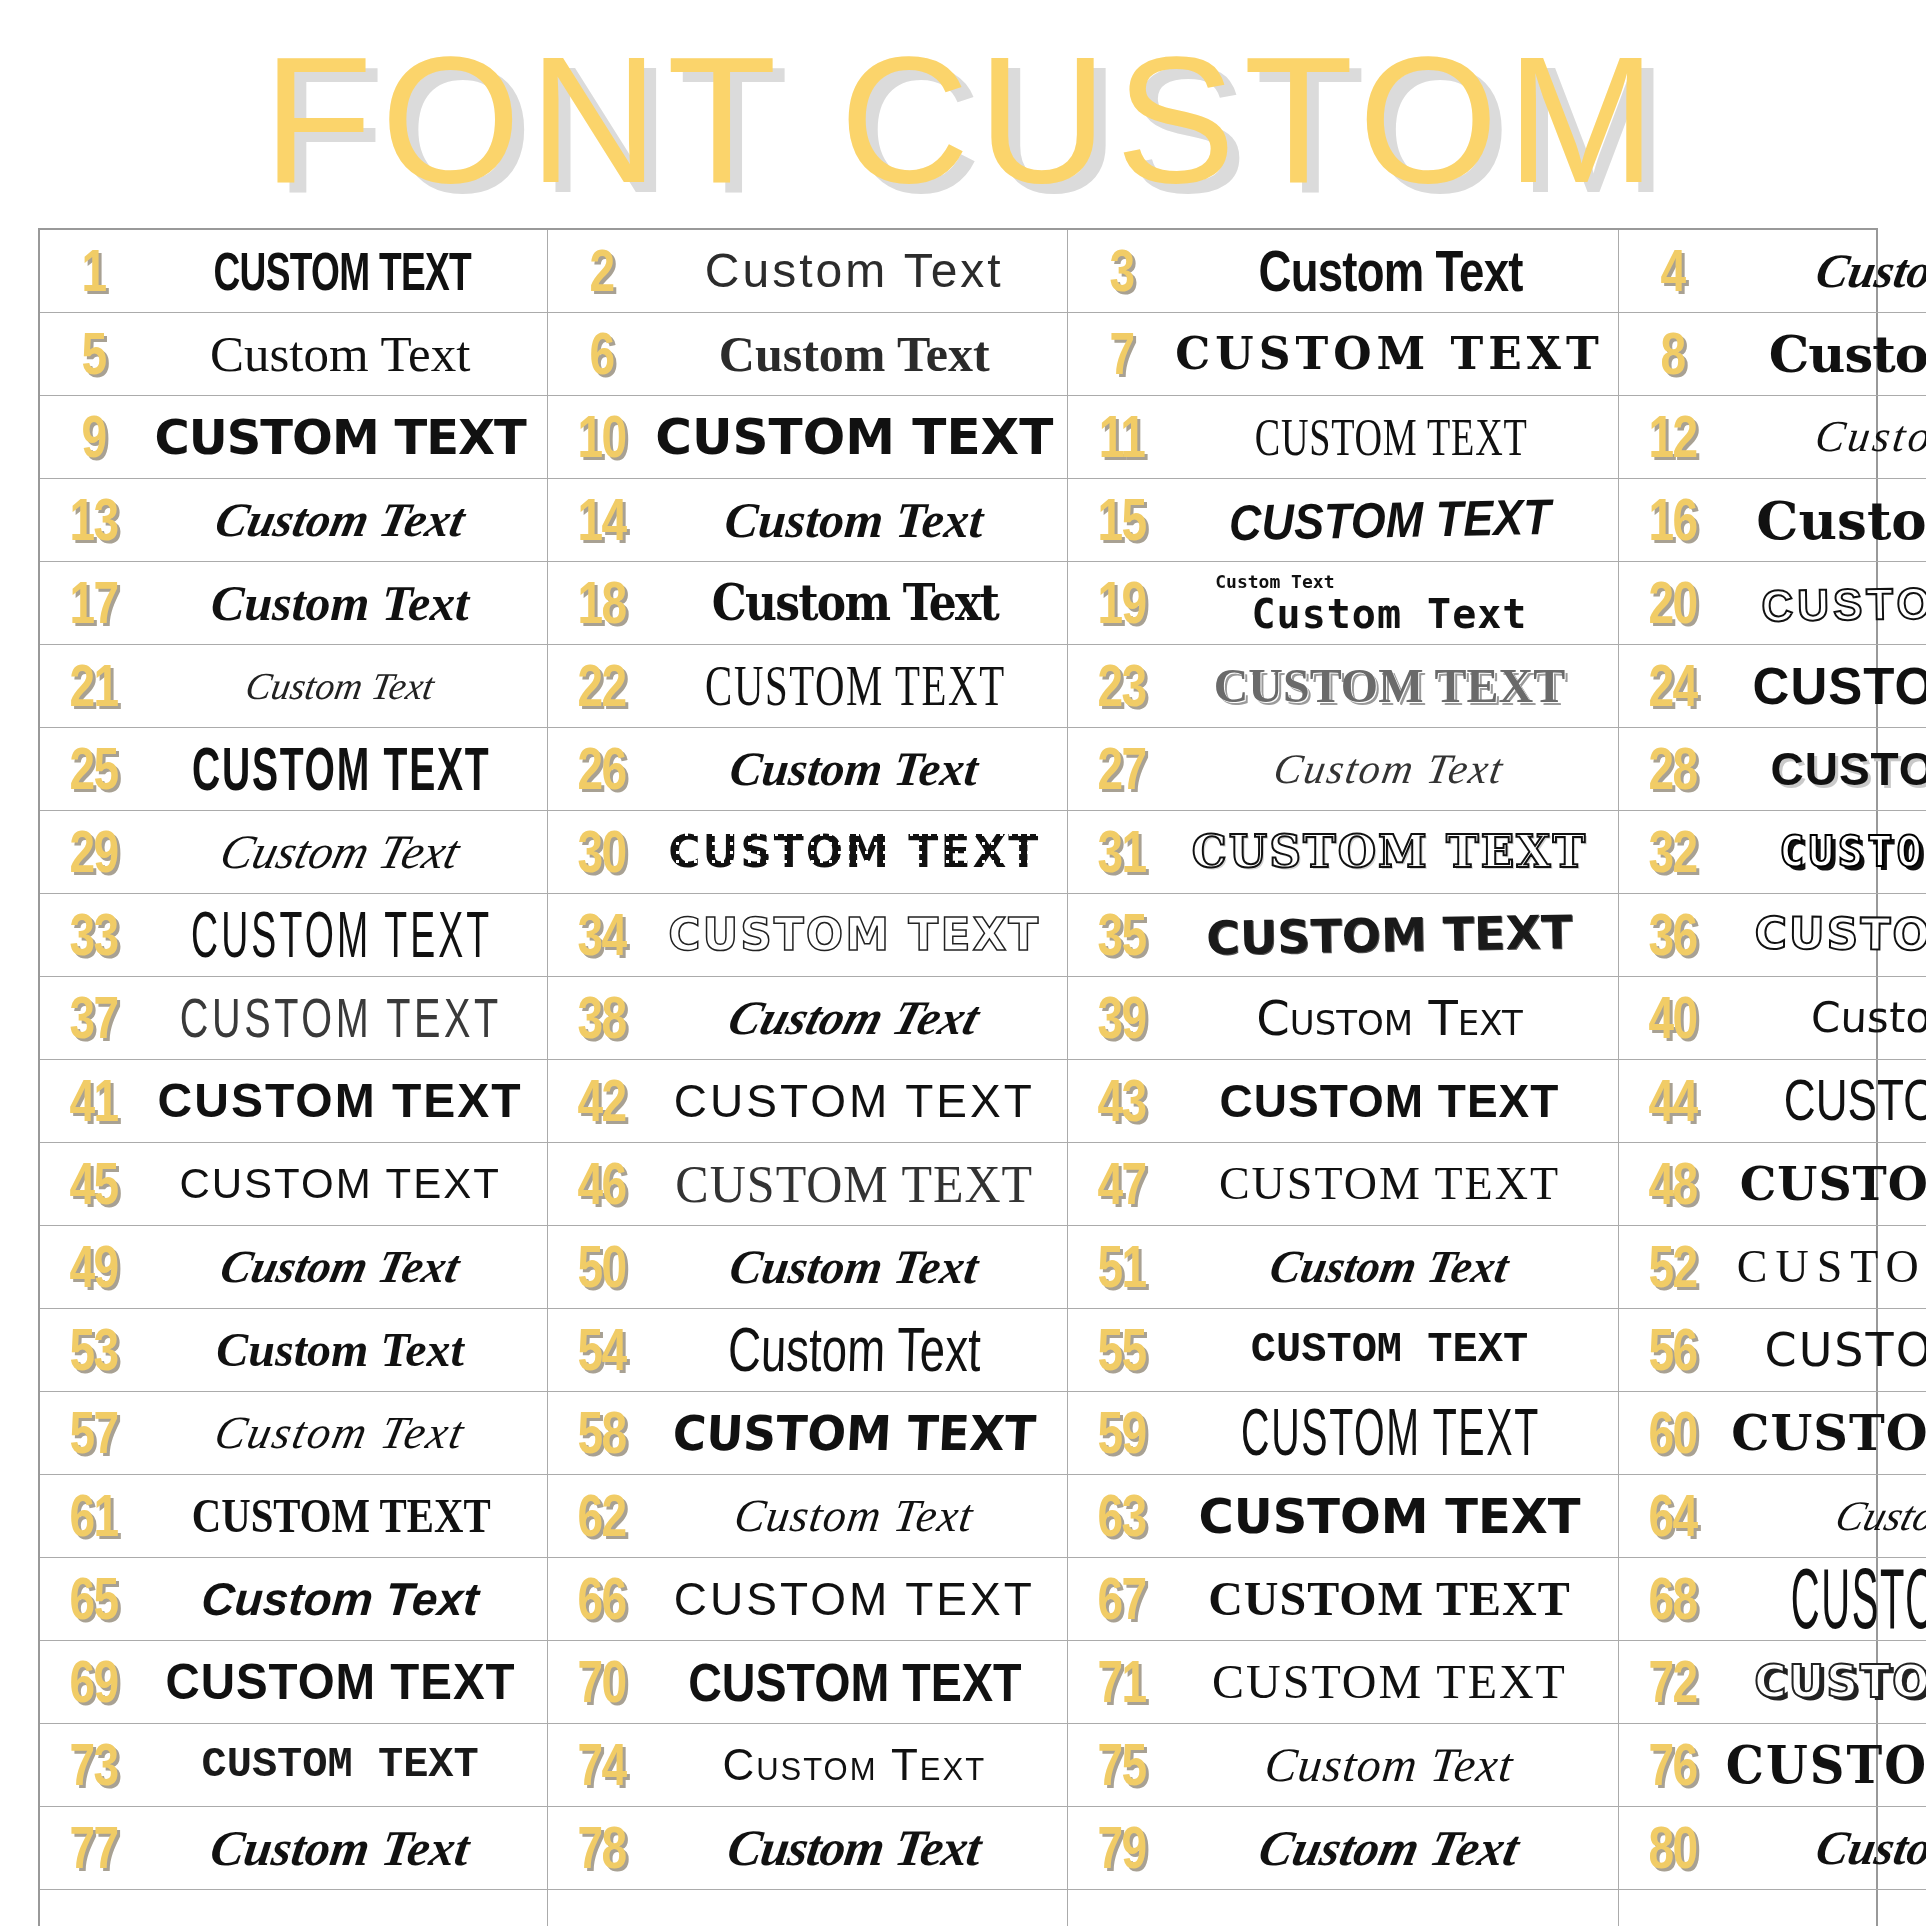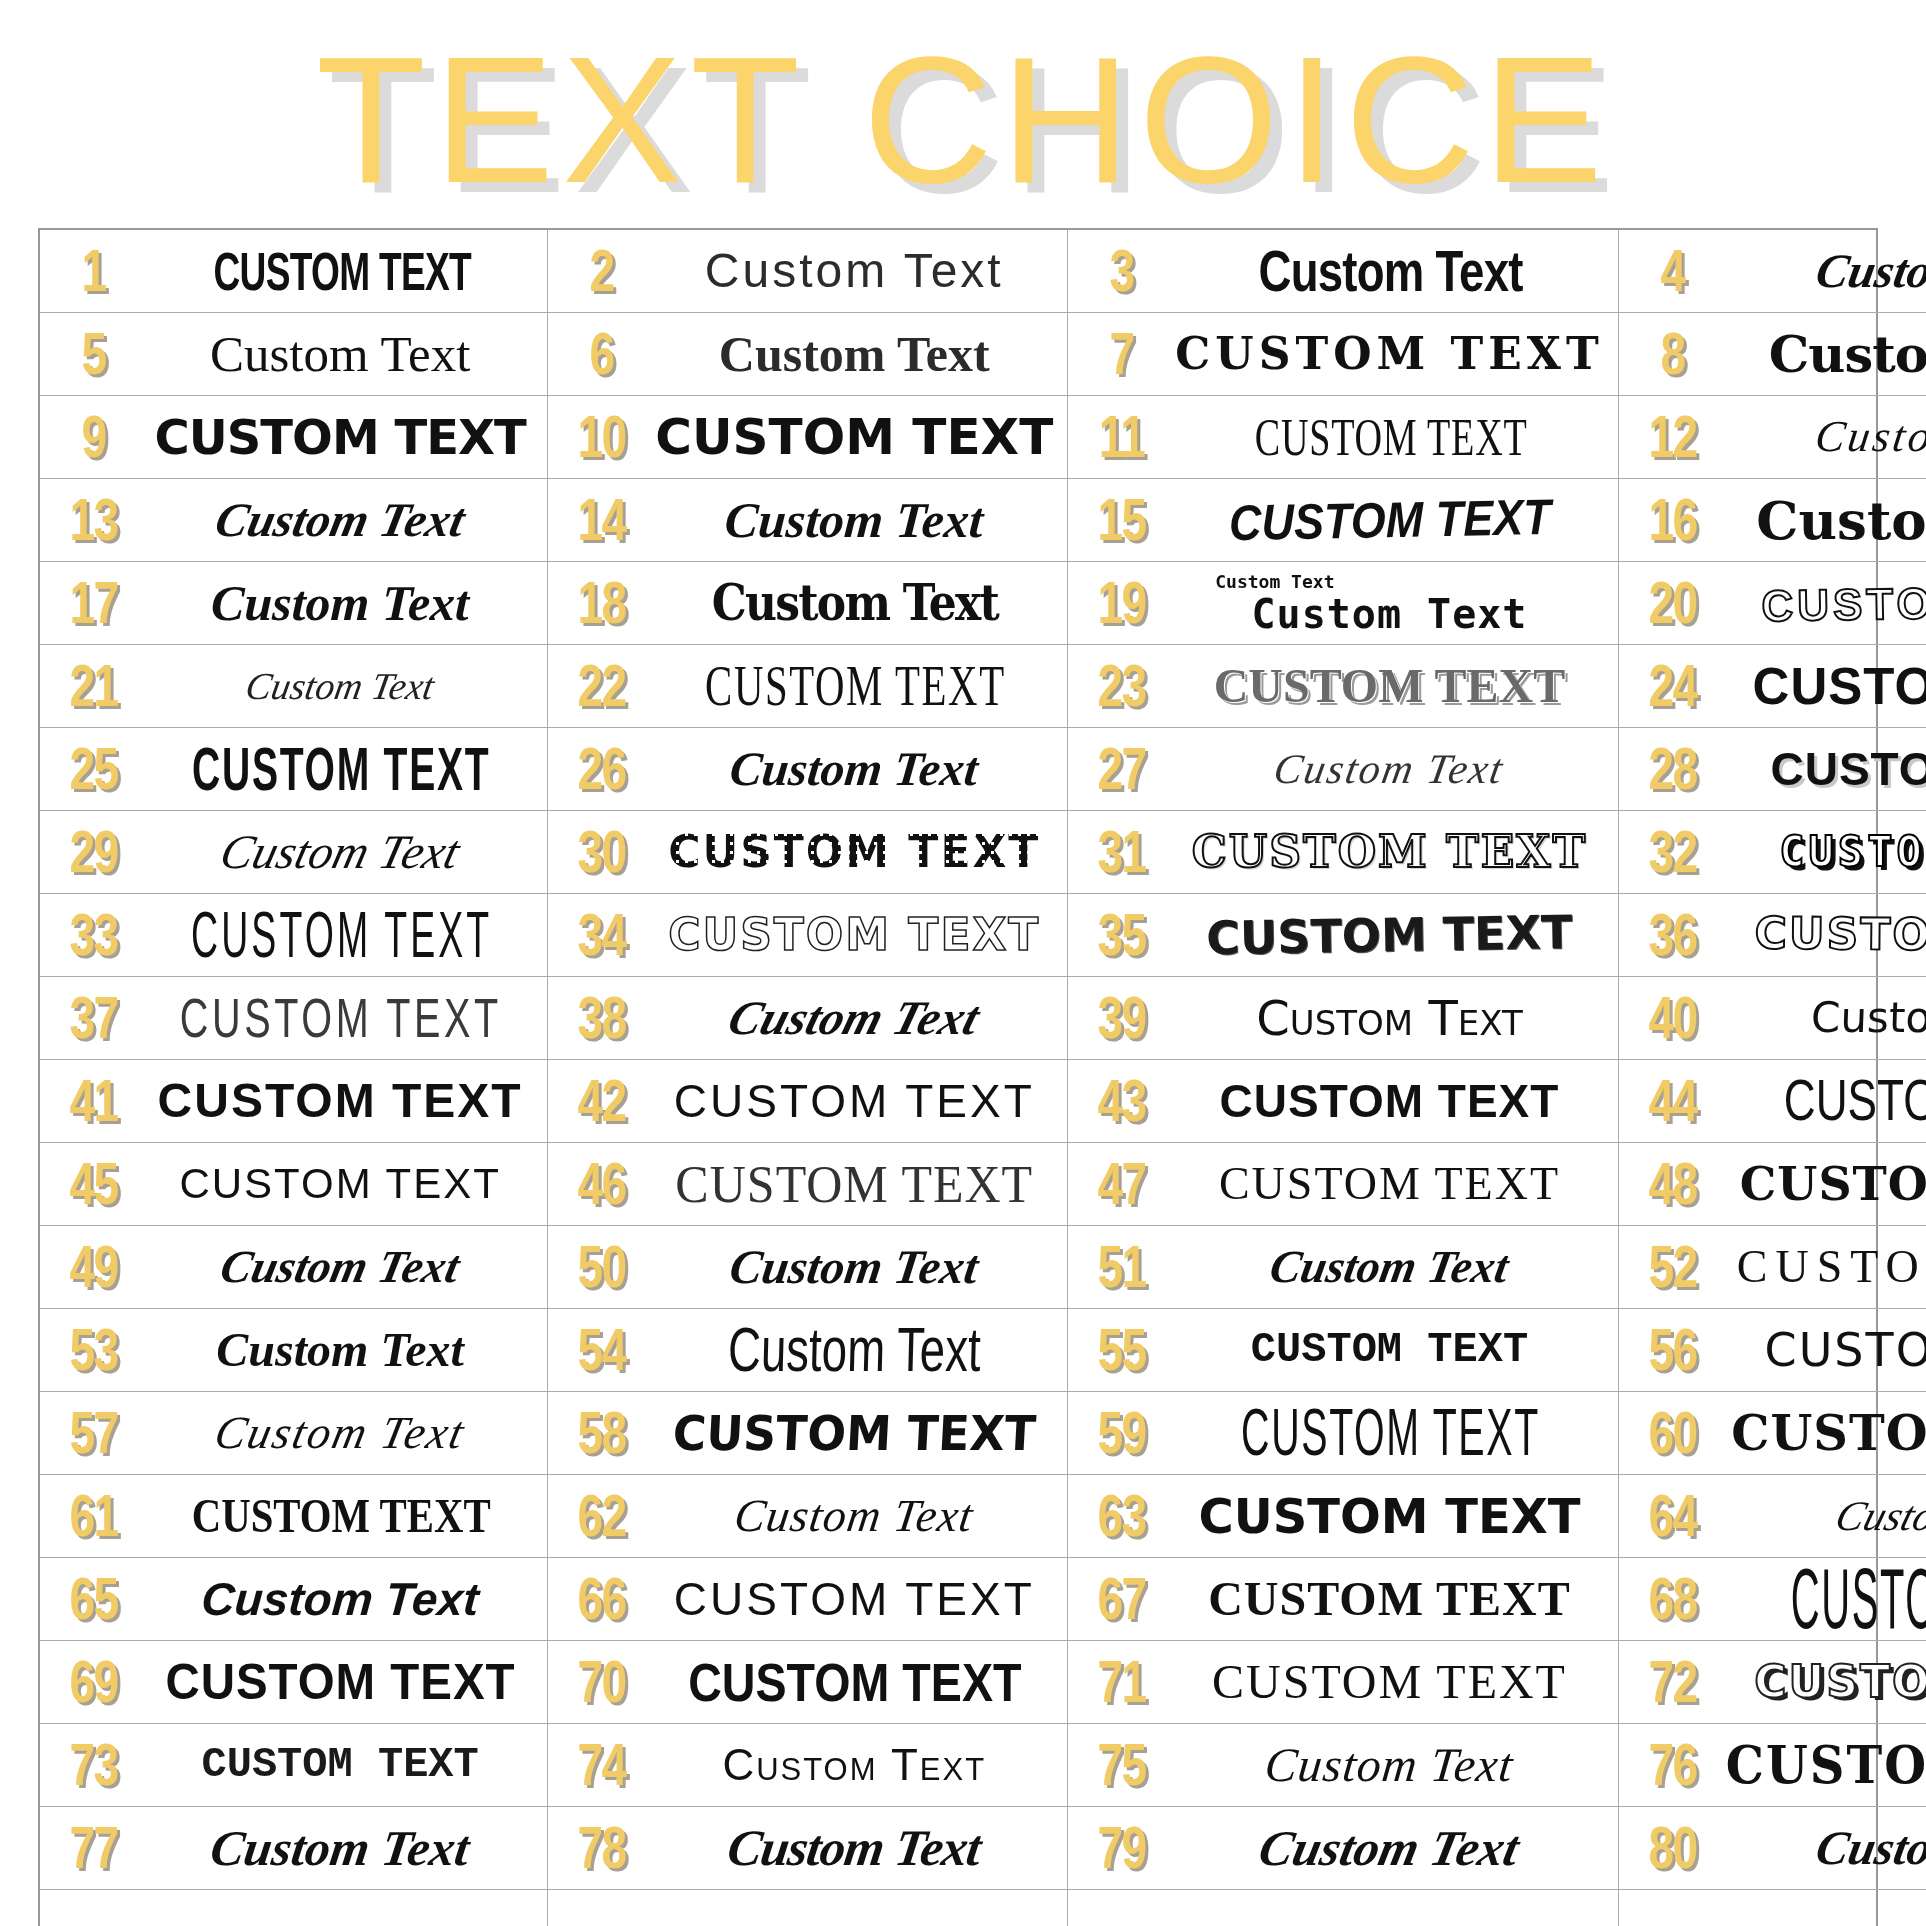--- a/index.html
+++ b/index.html
@@ -116,21 +116,21 @@
   @supports (-webkit-background-clip: text){
     .s30{background-color:#111;
          background-image:radial-gradient(circle,#fff 1.8px,rgba(255,255,255,0) 2px);
          background-size:9px 9px;-webkit-background-clip:text;background-clip:text;color:transparent;}
   }
 </style>
 </head>
 <body>
 
 <div class="page">
-  <div class="title">TEXT CHOICE</div>
+  <div class="title">FONT CUSTOM</div>
   <div class="grid">
       <div class="cell">
         <span class="num">1</span>
         <span class="sample s1">CUSTOM TEXT</span>
       </div>
       <div class="cell">
         <span class="num">2</span>
         <span class="sample s2">Custom Text</span>
       </div>
       <div class="cell">

